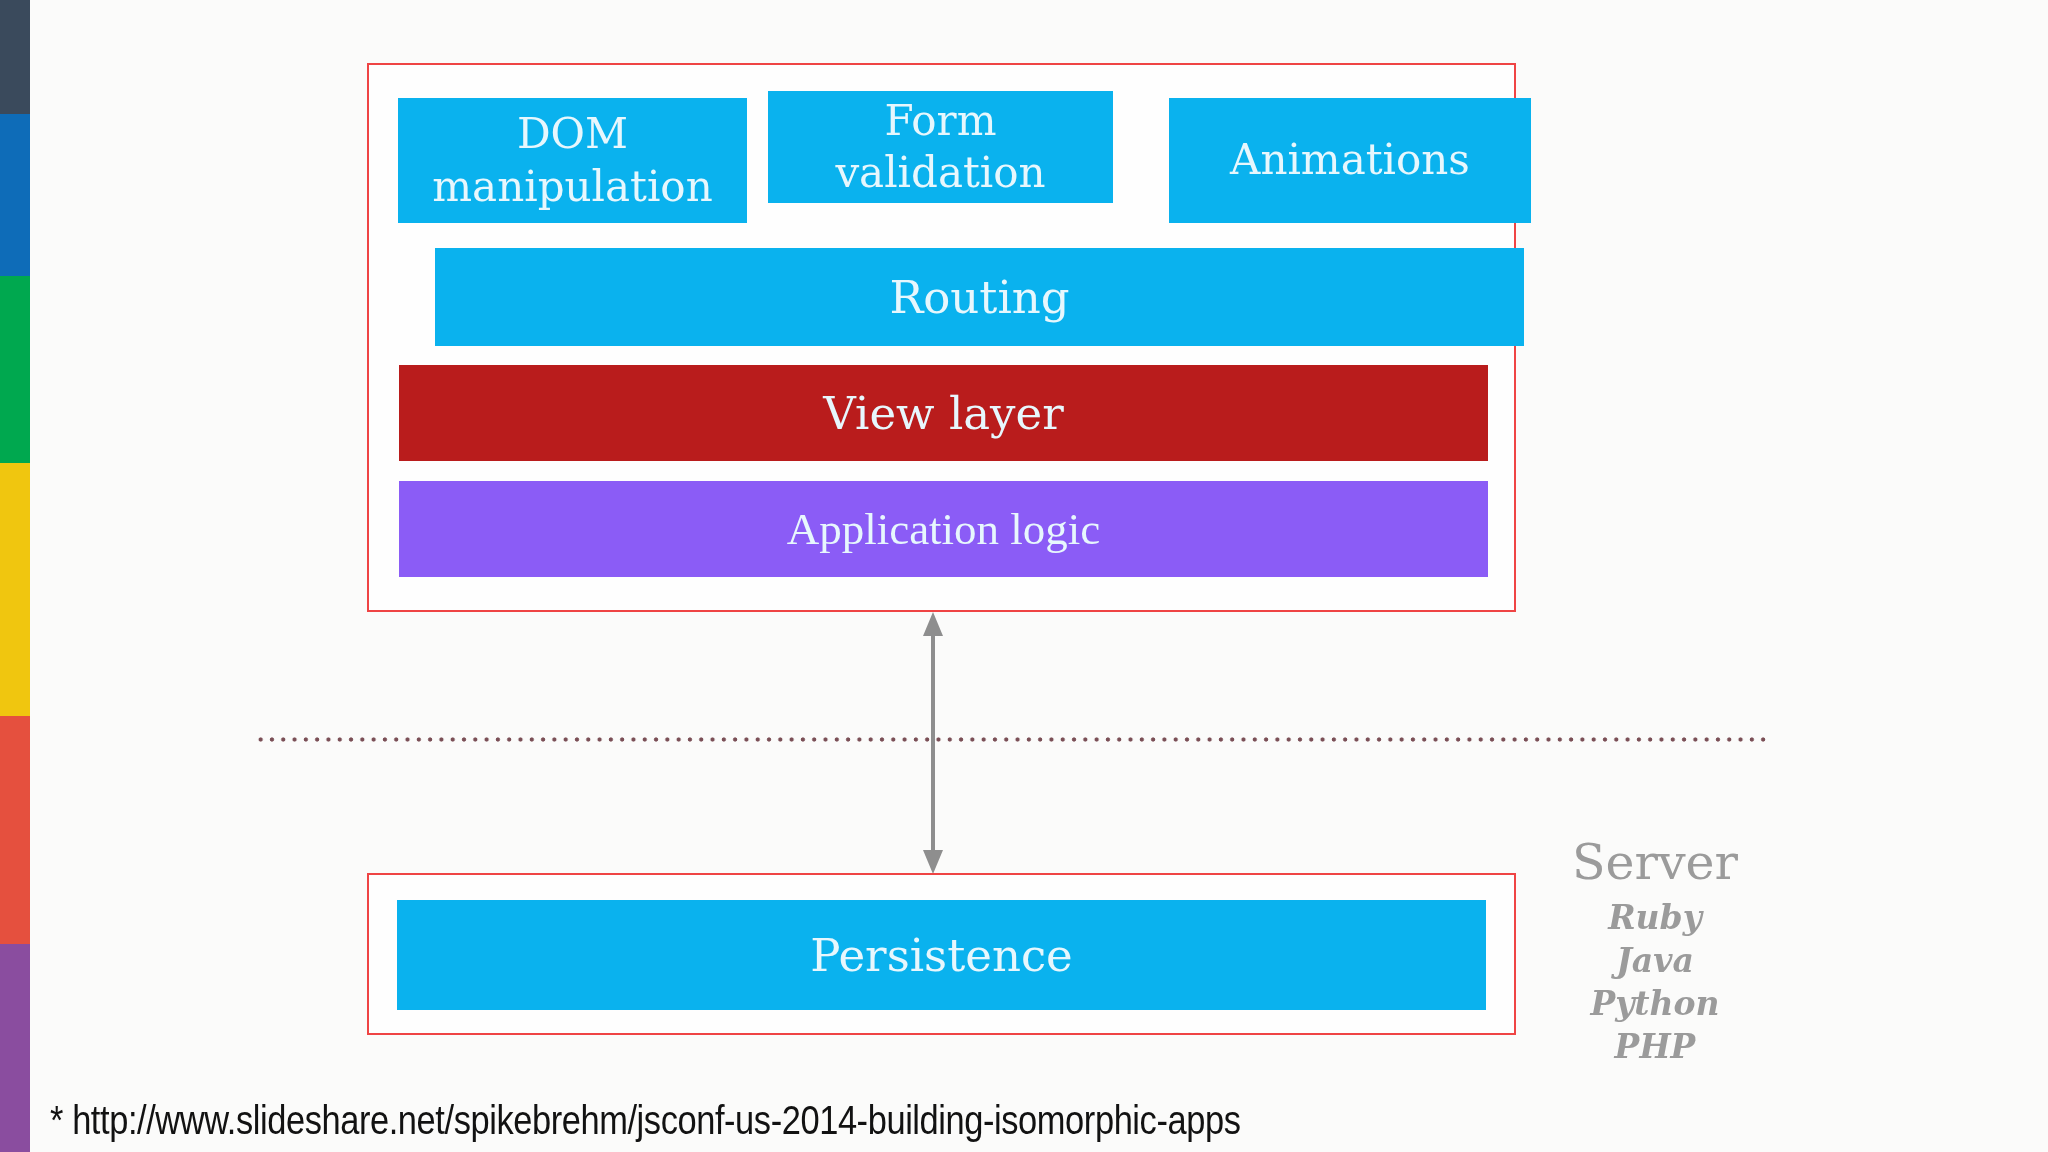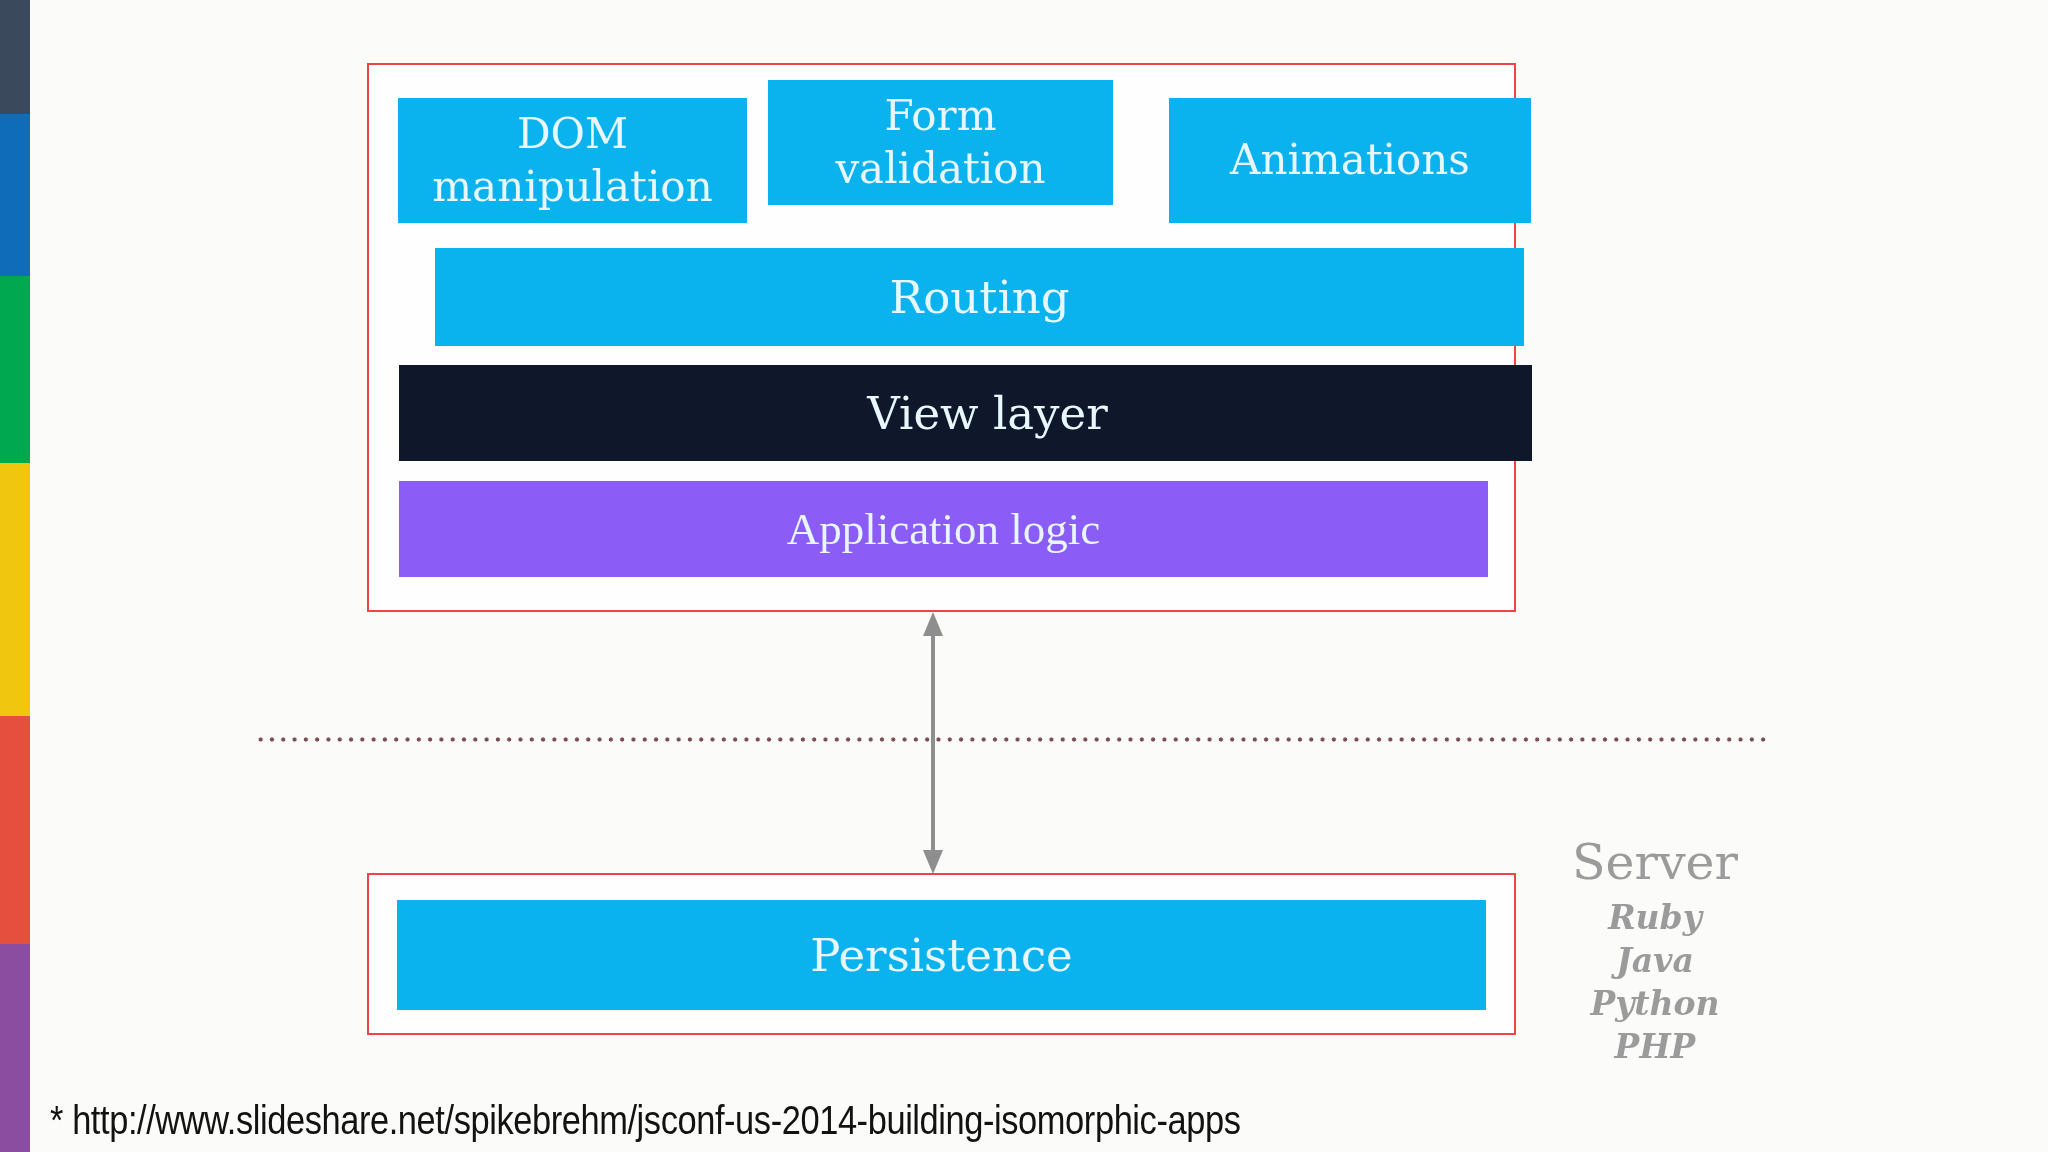--- a/index.html
+++ b/index.html
@@ -47,21 +47,21 @@
     color: #e7f7fd;
     display: flex;
     align-items: center;
     justify-content: center;
     text-align: center;
   }
   .module { font-size: 42px; line-height: 1.24; white-space: pre-line; }
   .layer  { font-size: 45px; }
 
   .box-dom     { left: 29px;  top: 33px;  width: 349px;  height: 125px; }
-  .box-form    { left: 399px; top: 15px;  width: 345px;  height: 125px; }
+  .box-form    { left: 399px; top: 26px;  width: 345px;  height: 112px; }
   .box-anim    { left: 800px; top: 33px;  width: 362px;  height: 125px; }
   .box-routing { left: 30px;  top: 183px; width: 1089px; height: 98px; }
   .box-view    { left: 30px;  top: 300px; width: 1089px; height: 96px; }
   .box-applog  { left: 30px;  top: 416px; width: 1089px; height: 96px; }
   .box-persist { left: 28px;  top: 25px;  width: 1089px; height: 110px; }
 
   
   .label-group {
     position: absolute;
     text-align: center;
@@ -119,21 +119,21 @@
     <div class="seg" style="background-color: rgb(138, 77, 159);"></div>
   </div>
 
   <div class="panel panel-client">
     <div class="bluebox module box-dom" style="background-color: rgb(10, 178, 238);">DOM
 manipulation</div>
     <div class="bluebox module box-form" style="background-color: rgb(10, 178, 238);">Form
 validation</div>
     <div class="bluebox module box-anim" style="background-color: rgb(10, 178, 238);">Animations</div>
     <div class="bluebox layer box-routing" style="background-color: rgb(10, 178, 238); margin-left: 36px;">Routing</div>
-    <div class="bluebox layer box-view" style="background-color: #0f172a; padding-left: 44px;">View layer</div>
+    <div class="bluebox layer box-view" style="background-color: #b91c1c;">View layer</div>
     <div class="bluebox layer box-applog" style="background-color: #8b5cf6; font-family: Liberation Serif, serif;">Application logic</div>
   </div>
 
 
   <div class="arrow-wrap">
     <svg width="36" height="262" viewBox="0 0 36 262">
       <line x1="18" y1="16" x2="18" y2="246" stroke="#8e8e8e" stroke-width="4"></line>
       <polygon points="18,0 8,24 28,24" fill="#8e8e8e"></polygon>
       <polygon points="18,262 8,238 28,238" fill="#8e8e8e"></polygon>
     </svg>

